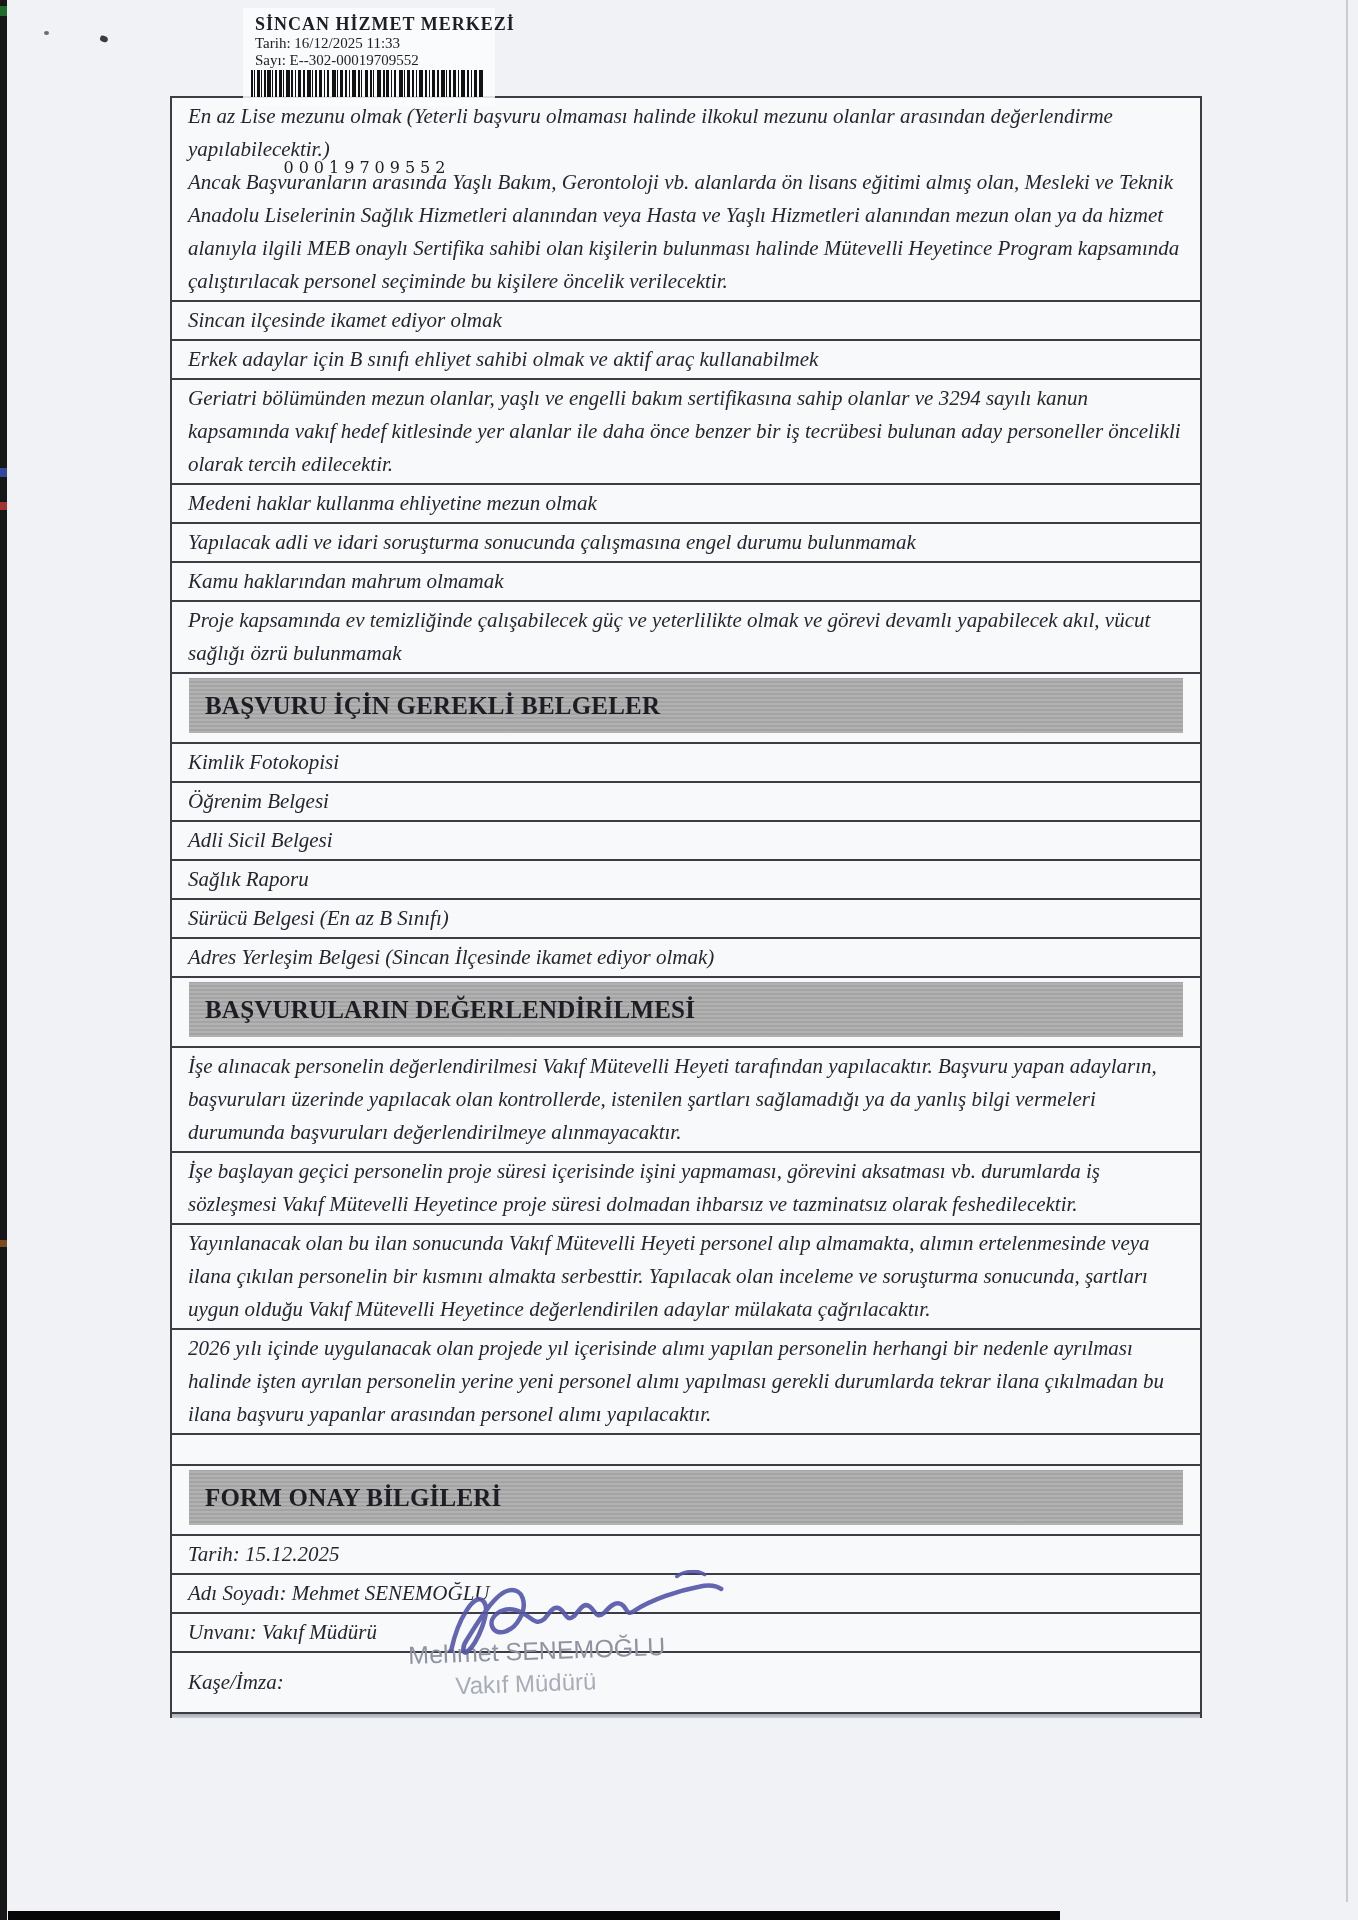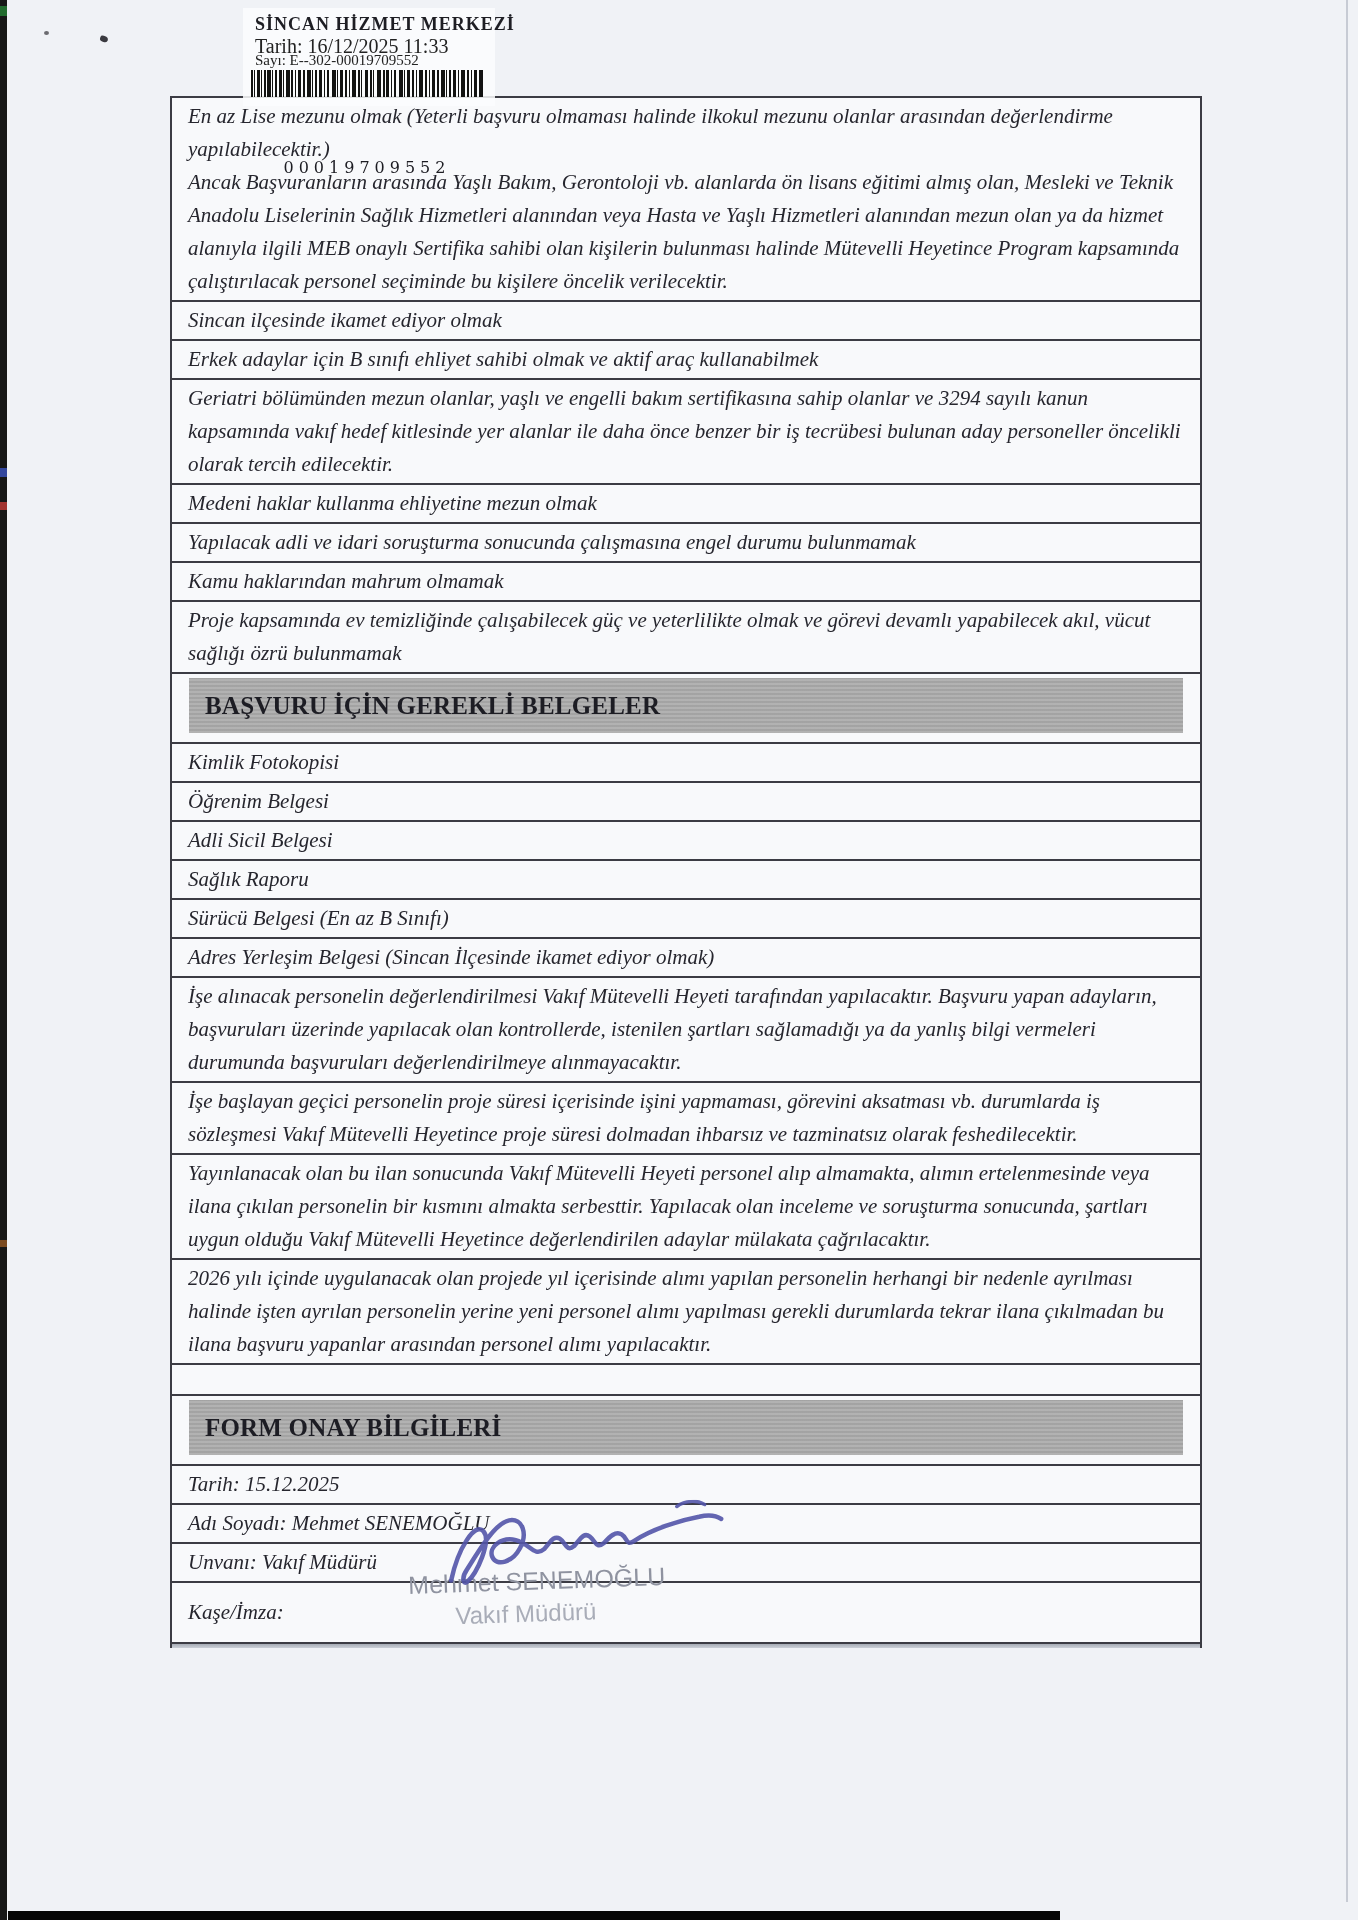--- a/index.html
+++ b/index.html
@@ -17,21 +17,21 @@
   .edge-left .r{top:502px;height:8px;background:#a23430;}
   .edge-left .o{top:1240px;height:7px;background:#7a4a20;}
   .edge-bottom{position:absolute;left:8px;bottom:0;width:1052px;height:9px;background:#060606;z-index:5;}
   .edge-right{position:absolute;right:10px;top:0;width:2px;height:1902px;background:#c7cbd4;z-index:1;}
   .spk1{position:absolute;left:44px;top:31px;width:5px;height:4px;background:#6b6b70;border-radius:50%;}
   .spk2{position:absolute;left:100px;top:36px;width:8px;height:6px;background:#3a3a40;border-radius:40% 60% 50% 50%;transform:rotate(18deg);}
 
   
   .doc-header{position:absolute;left:243px;top:8px;width:252px;height:98px;background:rgba(252,253,254,0.85);z-index:4;}
   .hdr-org{position:absolute;left:12px;top:6px;font-size:18px;font-weight:600;letter-spacing:1px;color:#1e1e24;white-space:nowrap;}
-  .hdr-date{position:absolute;left:12px;top:27px;font-size:20px;color:#222;white-space:nowrap;}
+  .hdr-date{position:absolute;left:12px;top:27px;font-size:15px;color:#222;white-space:nowrap;}
   .hdr-no{position:absolute;left:12px;top:44px;font-size:15px;color:#222;white-space:nowrap;}
   .barcode{position:absolute;left:8px;top:62px;width:232px;height:27px;}
   .barcode svg{display:block;}
   .barcode-num{position:absolute;left:0;top:88px;width:232px;text-align:center;font-size:16px;letter-spacing:5px;color:#1c1c22;font-family:"DejaVu Serif",serif;}
 
   
   .tbl{
     position:absolute;left:170px;top:96px;width:1028px;
     background:#f8f9fb;
     border:2px solid #3c3c44;border-bottom:none;
@@ -142,20 +142,25 @@
     
       <div class="row">
         <div class="txt">Sürücü Belgesi (En az B Sınıfı)</div>
       </div>
     
       <div class="row">
         <div class="txt">Adres Yerleşim Belgesi (Sincan İlçesinde ikamet ediyor olmak)</div>
       </div>
     </div>
 
+  <div class="row section">
+    <div class="bar">
+      <span>BAŞVURULARIN DEĞERLENDİRİLMESİ</span>
+    </div>
+  </div>
 
   <div class="rows">
     
   
       <div class="row">
         <div class="txt">İşe alınacak personelin değerlendirilmesi Vakıf Mütevelli Heyeti tarafından yapılacaktır. Başvuru yapan adayların, başvuruları üzerinde yapılacak olan kontrollerde, istenilen şartları sağlamadığı ya da yanlış bilgi vermeleri durumunda başvuruları değerlendirilmeye alınmayacaktır.</div>
       </div>
     
       <div class="row">
         <div class="txt">İşe başlayan geçici personelin proje süresi içerisinde işini yapmaması, görevini aksatması vb. durumlarda iş sözleşmesi Vakıf Mütevelli Heyetince proje süresi dolmadan ihbarsız ve tazminatsız olarak feshedilecektir.</div>

